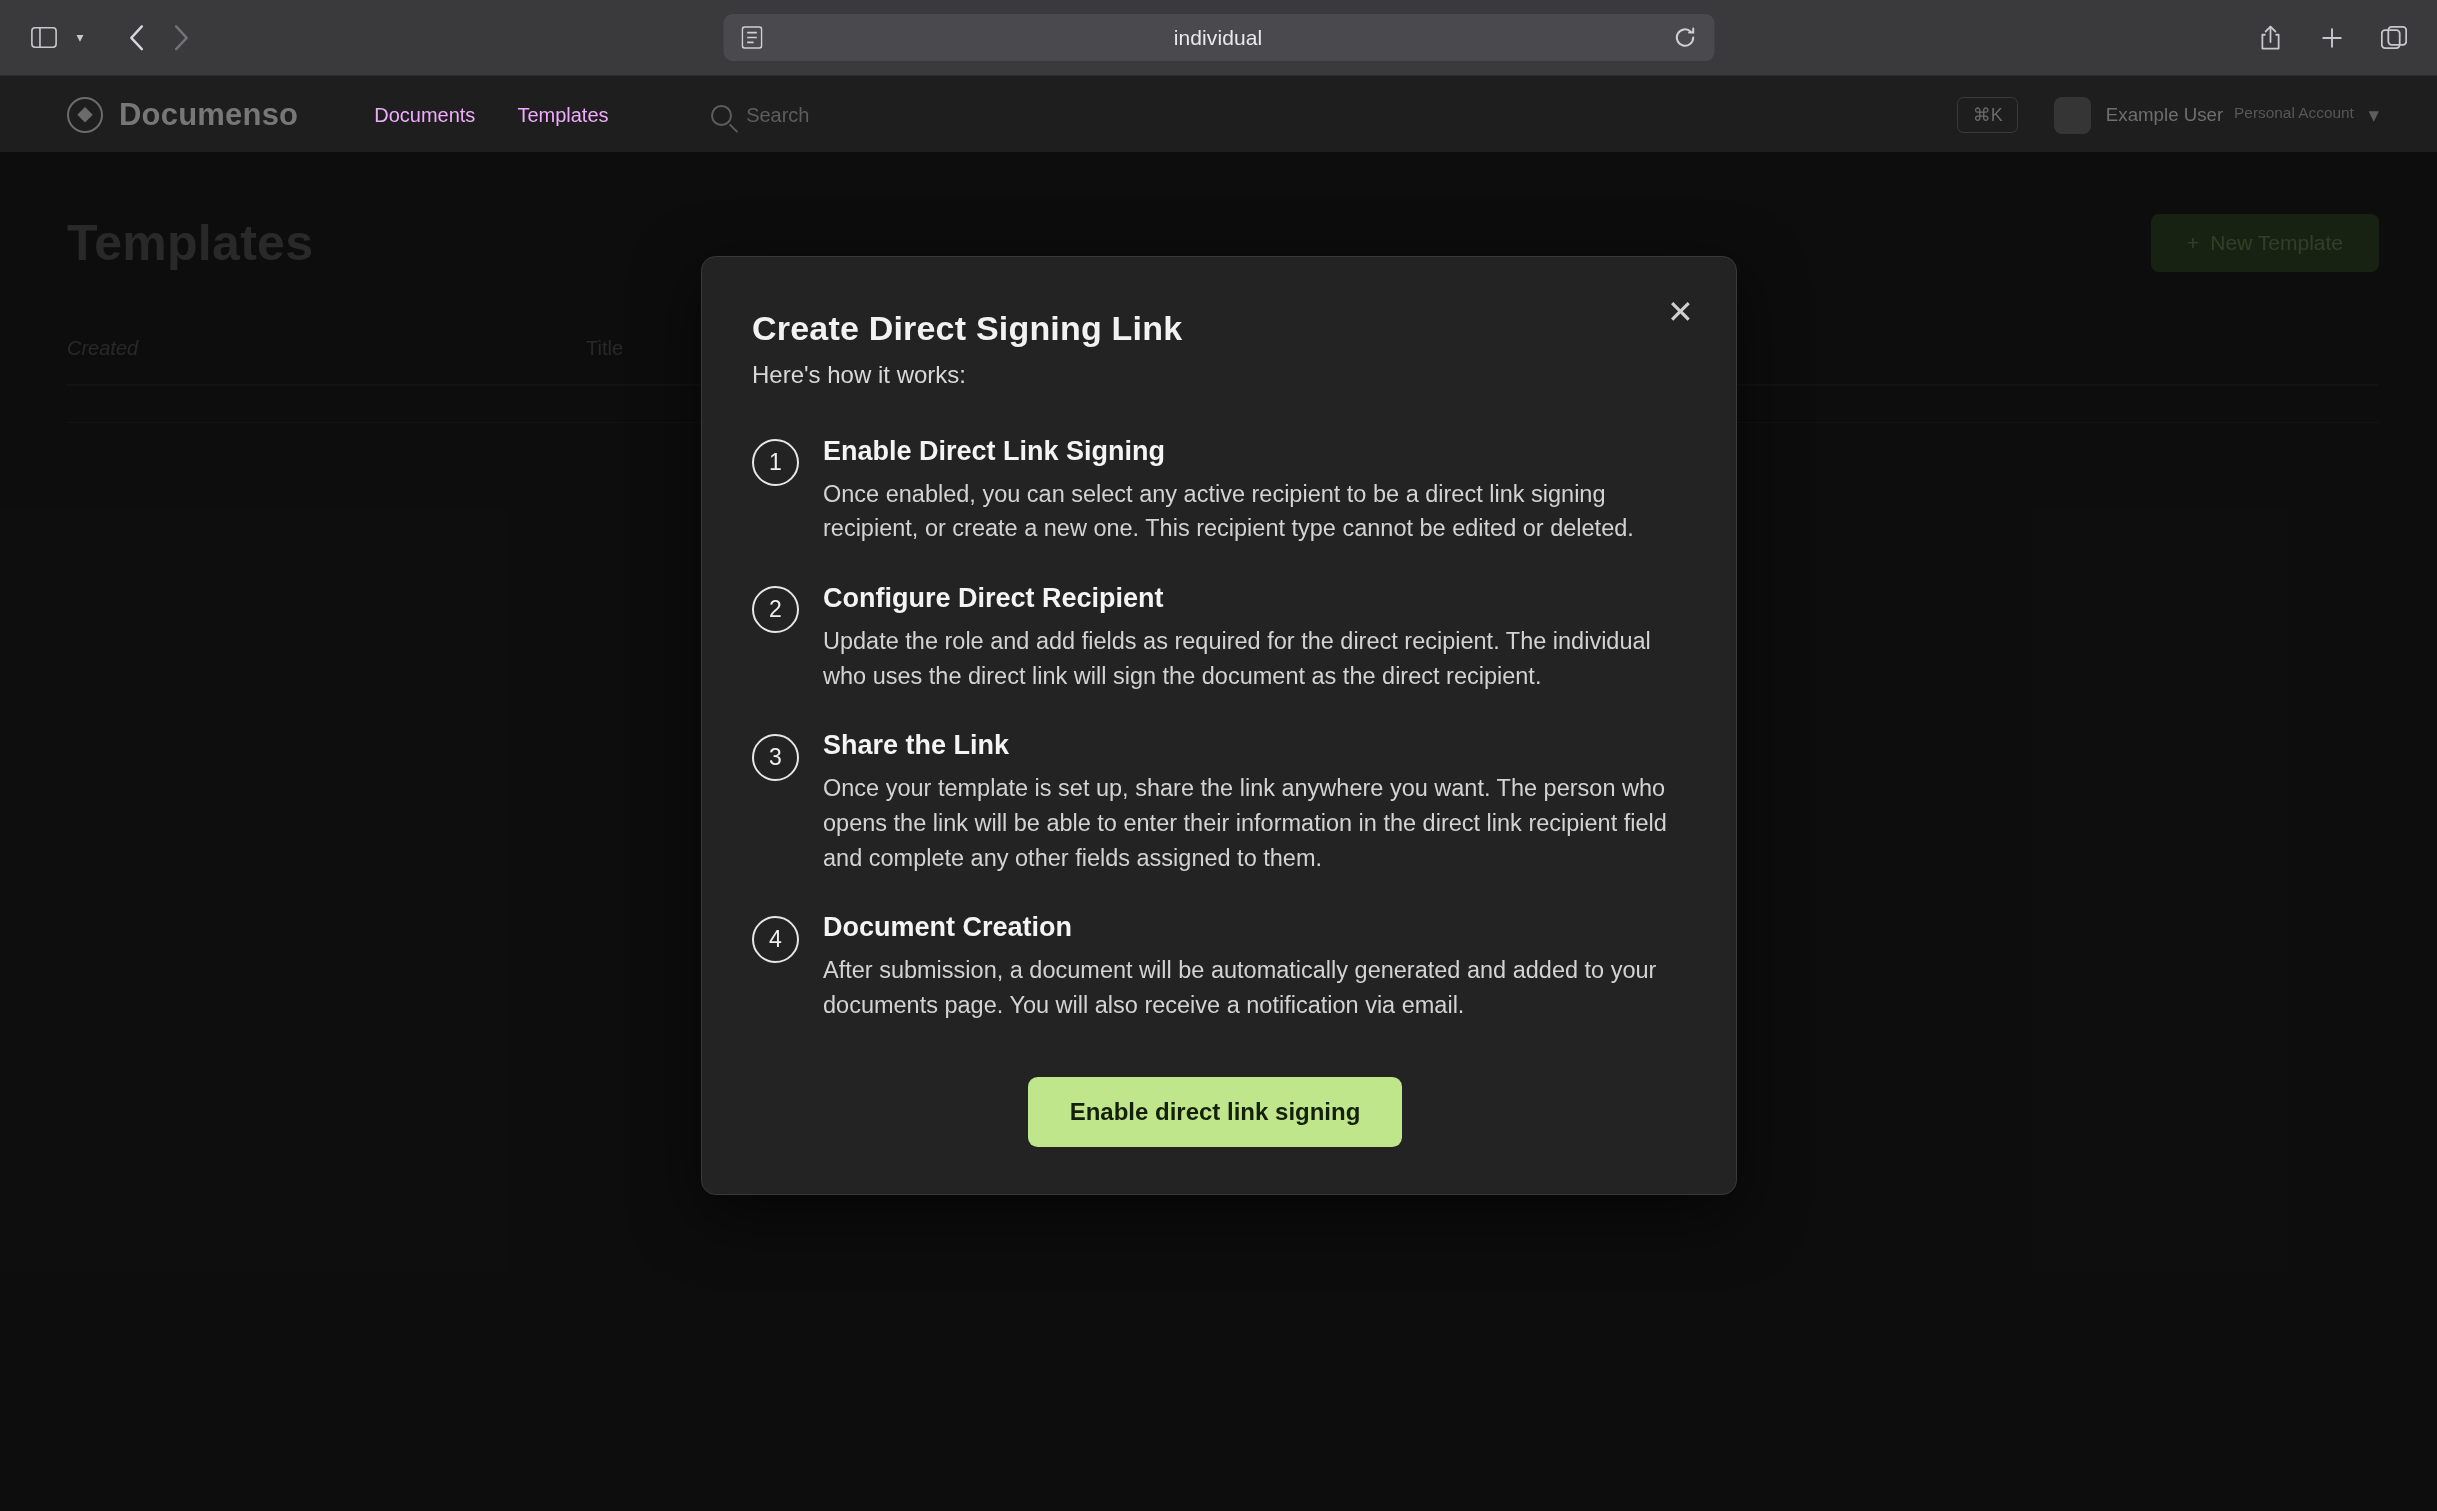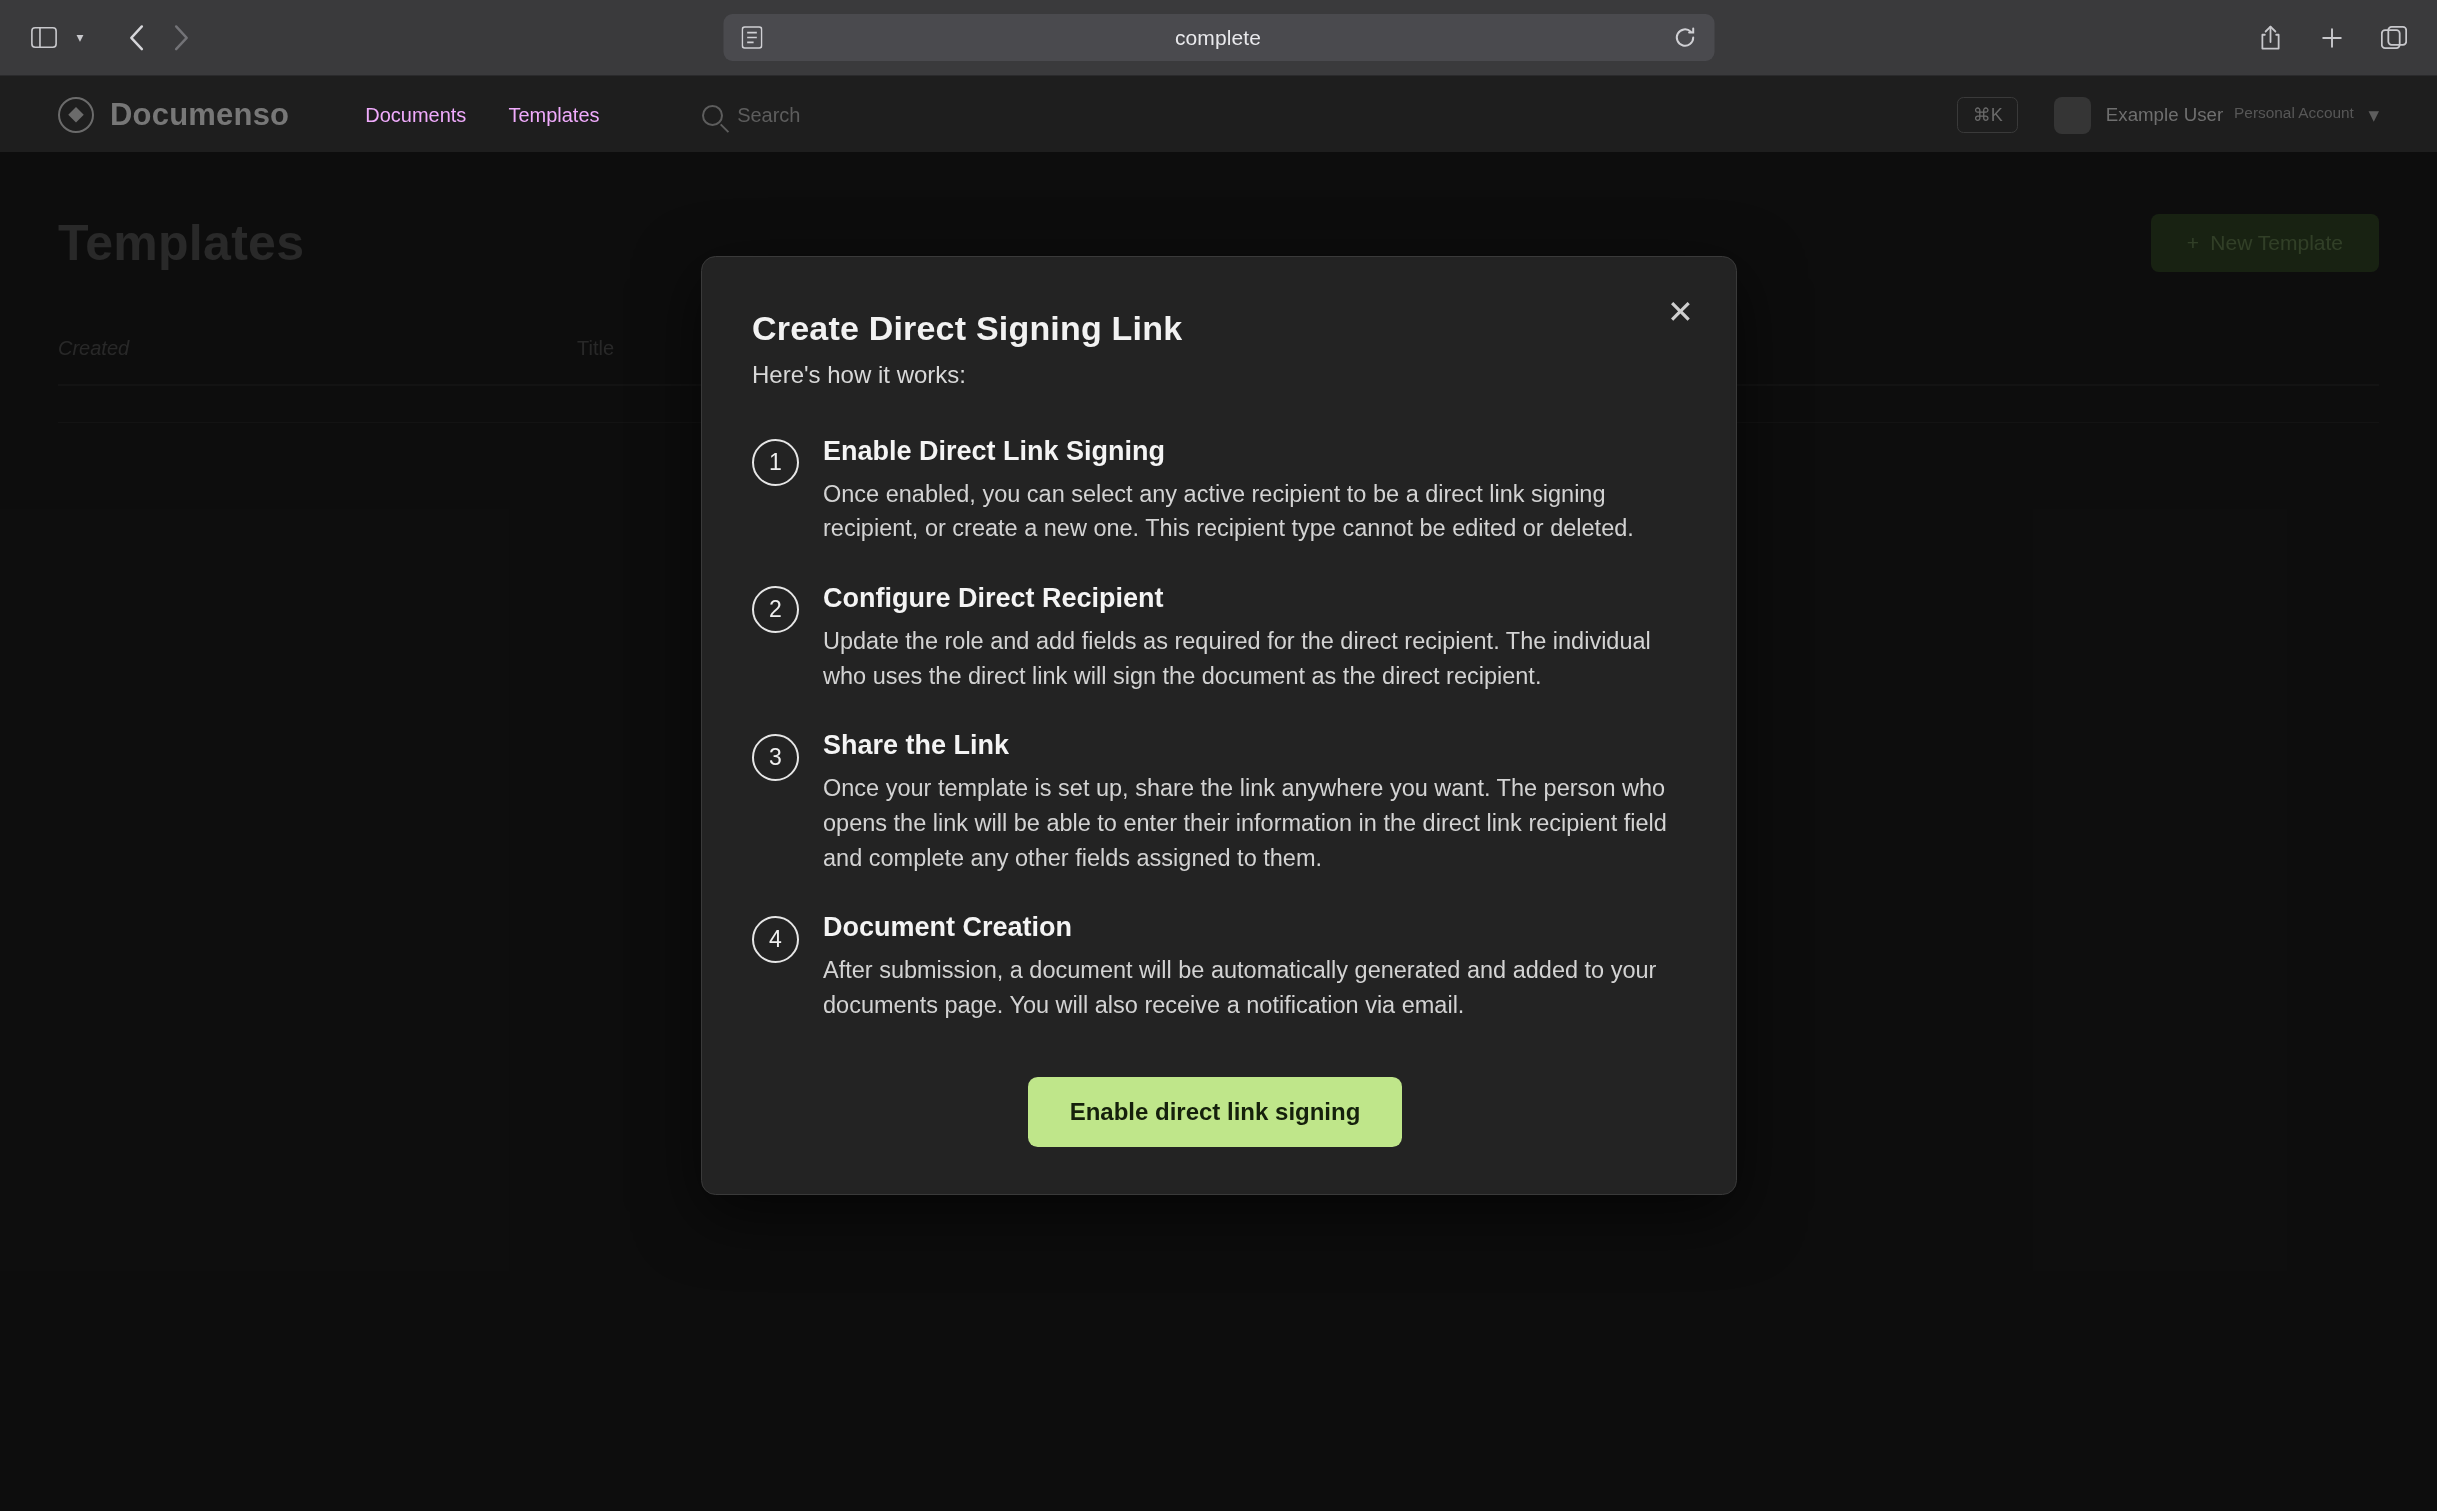--- a/index.html
+++ b/index.html
@@ -62,20 +62,21 @@
     align-items: center;
     gap: 26px;
   }
 
   
   .app {
     position: absolute;
     top: 76px; left: 0; right: 0; bottom: 0;
     background: #1e1e1e;
     overflow: hidden;
+    padding-left: 9px;
   }
   .app-header {
     height: 78px;
     display: flex;
     align-items: center;
     padding: 0 58px;
     gap: 44px;
   }
   .brand { display: flex; align-items: center; gap: 16px; }
   .brand-mark {
@@ -246,21 +247,21 @@
 
   <div class="url-bar">
     <span class="reader-icon">
       <svg width="21" height="23" viewBox="0 0 26 28" fill="none" stroke="currentColor" stroke-width="2">
         <rect x="1" y="1" width="24" height="26" rx="3"></rect>
         <line x1="7" y1="8" x2="19" y2="8"></line>
           <line x1="7" y1="14" x2="19" y2="14"></line>
           <line x1="7" y1="20" x2="15" y2="20"></line>
       </svg>
     </span>
-    <span class="url-text">complete</span>
+    <span class="url-text">individual</span>
     <span class="reload-icon">
       <svg width="23" height="23" viewBox="0 0 28 28" fill="none" stroke="currentColor" stroke-width="2.4" stroke-linecap="round">
         <path d="M24 14a10 10 0 1 1-3-7.1"></path>
           <polyline points="24,3 24,8 19,8"></polyline>
       </svg>
     </span>
   </div>
 
   <div class="chrome-right">
     <div class="icon-btn">

